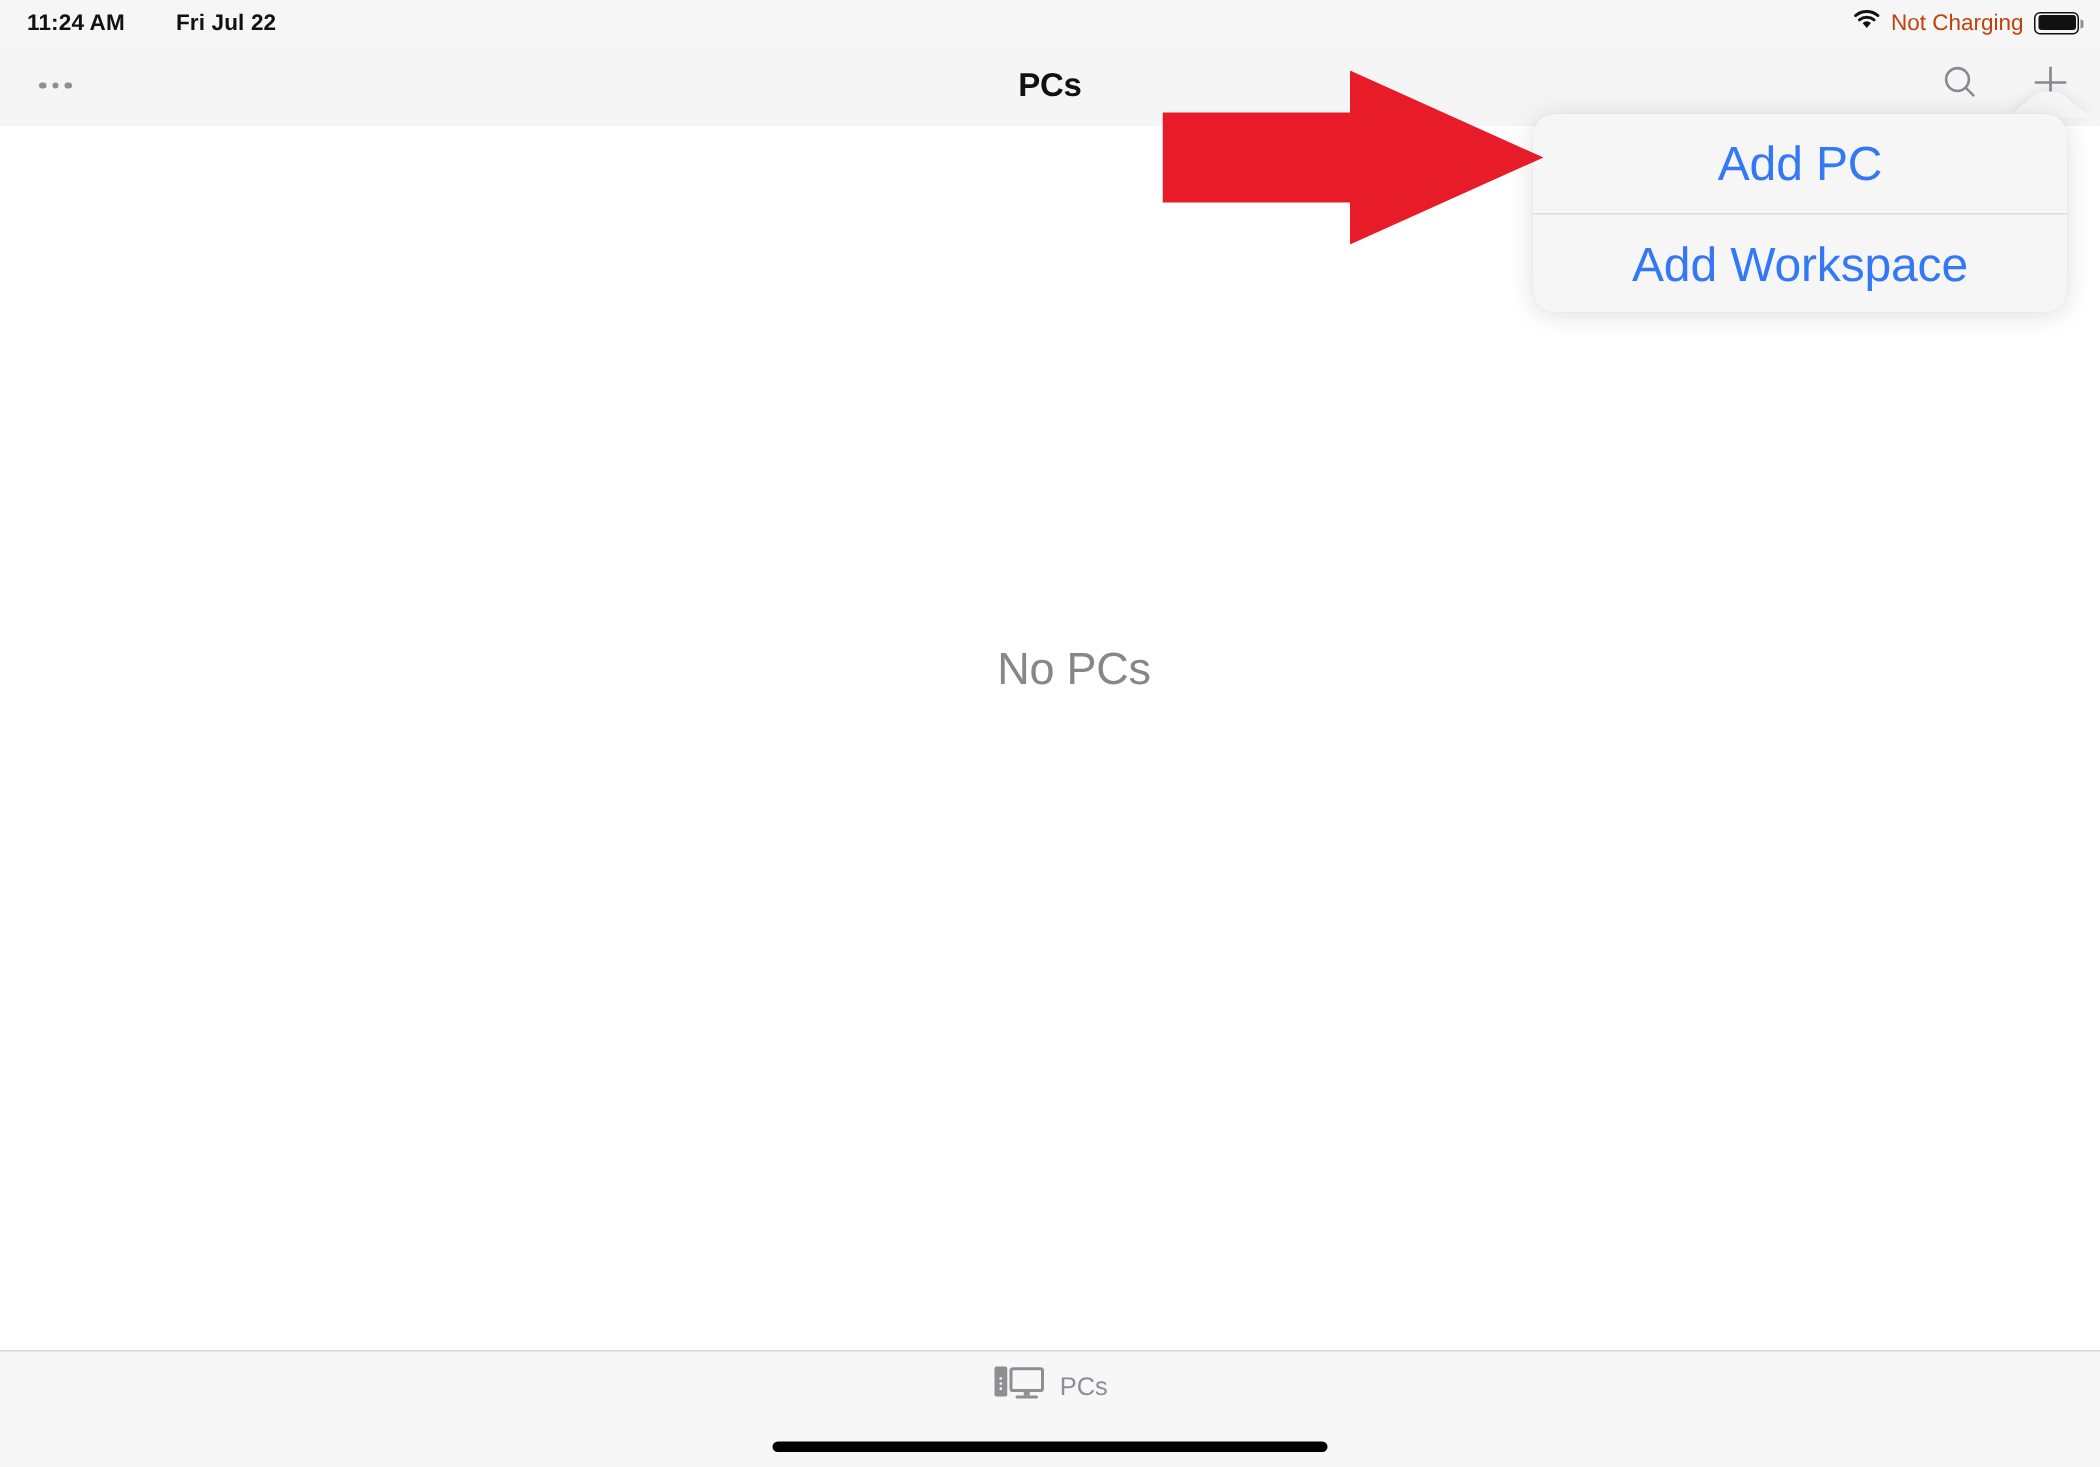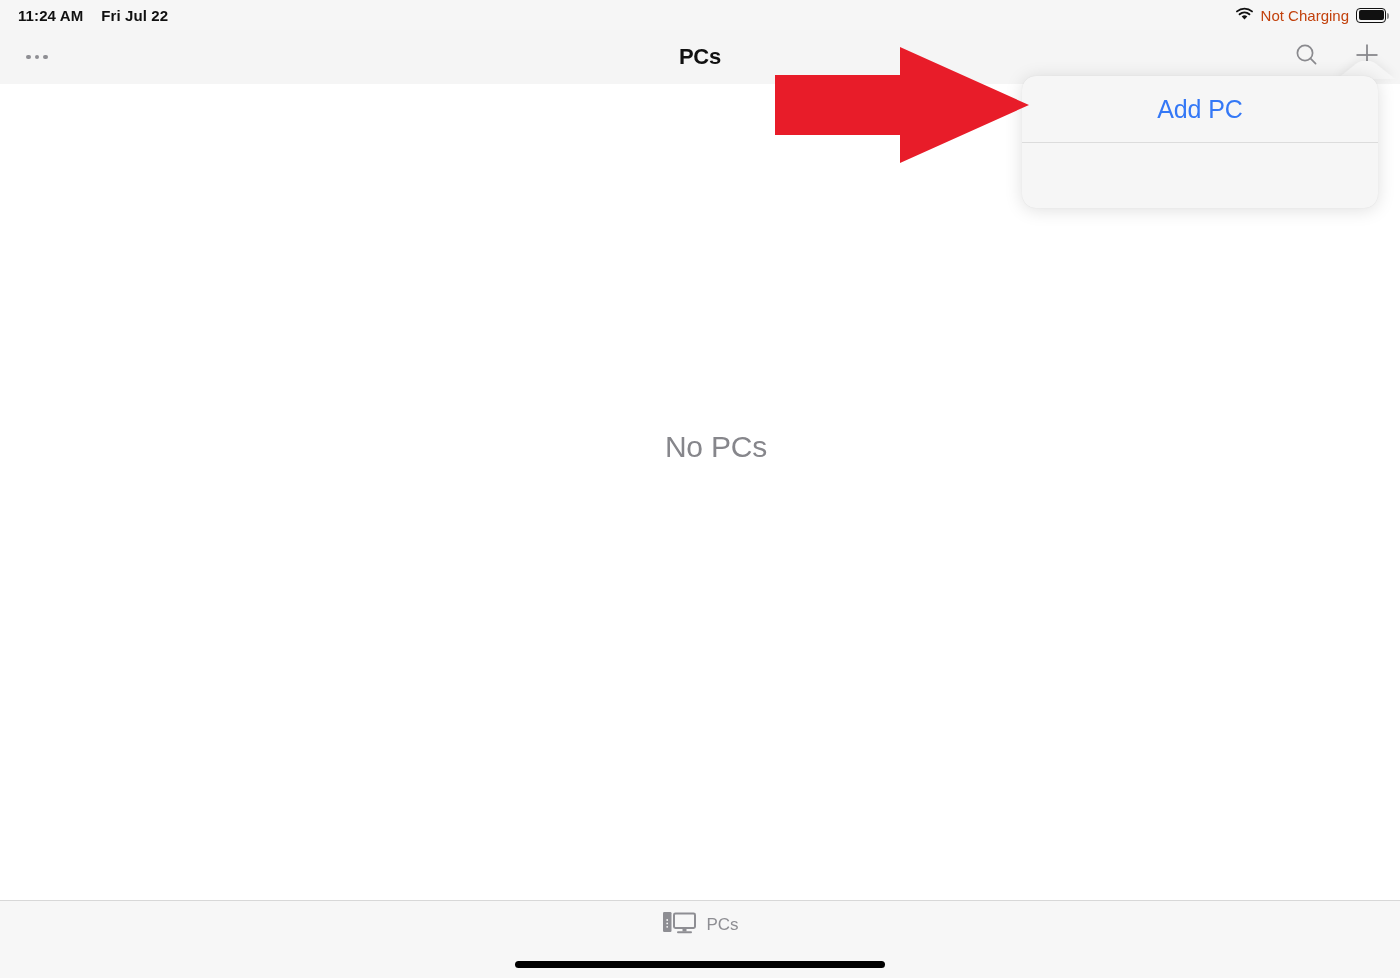--- a/index.html
+++ b/index.html
@@ -26,21 +26,21 @@
     height: 30px;
     background: #f6f6f6;
     display: flex;
     align-items: center;
     justify-content: space-between;
     padding: 0 14px 0 18px;
   }
   .status-left {
     display: flex;
     align-items: center;
-    gap: 18px;
+    gap: 34px;
     font-size: 15px;
     font-weight: 600;
     color: #111111;
     letter-spacing: 0.1px;
   }
   .status-right {
     display: flex;
     align-items: center;
     gap: 7px;
     font-size: 15px;
@@ -170,21 +170,21 @@
     height: 18px;
     z-index: 19;
     filter: drop-shadow(0 -2px 4px rgba(0,0,0,0.07));
   }
   .popover-item {
     width: 100%;
     height: 66px;
     display: flex;
     align-items: center;
     justify-content: center;
-    font-size: 25px;
+    font-size: 32px;
     font-weight: 400;
     color: #3478f6;
     letter-spacing: -0.1px;
     cursor: pointer;
     background: transparent;
     border: none;
     font-family: "Liberation Sans", sans-serif;
   }
   .popover-sep {
     height: 1px;
@@ -297,20 +297,21 @@
     </div>
   </div>
 
   <svg class="popover-tail" viewBox="0 0 58 18">
     <path d="M0 18 L20 2 Q29 -3 38 2 L58 18 Z" fill="#f6f6f6"></path>
   </svg>
 
   <div class="popover">
     <button class="popover-item">Add PC</button>
     <div class="popover-sep"></div>
+    <button class="popover-item">Add Workspace</button>
   </div>
 
   <svg class="annotation-arrow" viewBox="0 0 254 116">
     <path d="M0 28 L125 28 L125 0 L254 58 L125 116 L125 88 L0 88 Z" fill="#e81c29"></path>
   </svg>
 
   <div class="tab-bar">
     <div class="tab-item">
       <span>
         <svg width="34" height="28" viewBox="0 0 34 28">

